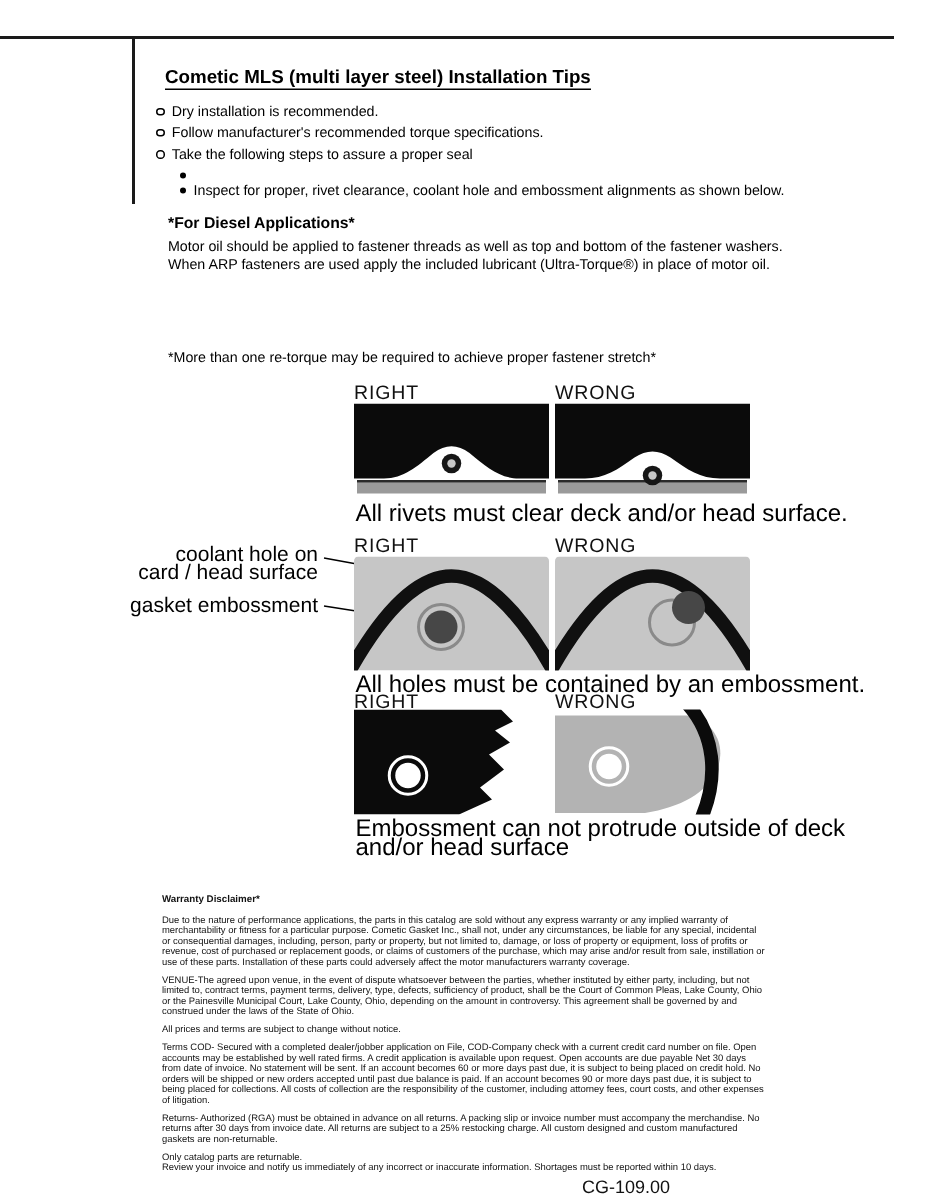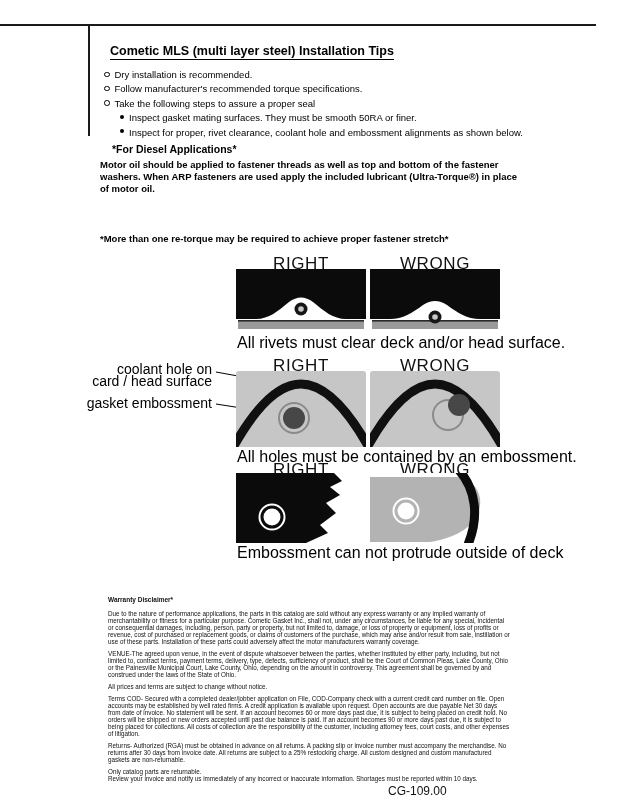--- a/index.html
+++ b/index.html
@@ -7,23 +7,23 @@
   .border-top{position:absolute;left:0;top:0;width:618px;height:2px;background:#1a1a1a;}
   .border-left{position:absolute;left:88px;top:0;width:1.5px;height:112px;background:#1a1a1a;}
   .border-right{position:absolute;left:608px;top:0;width:1.5px;height:14px;background:#1a1a1a;}
   .title{position:absolute;left:110px;top:20px;font-size:12.5px;font-weight:bold;border-bottom:1.2px solid #000;padding-bottom:1px;white-space:nowrap;}
   .bullets{position:absolute;left:104px;top:45px;font-size:9.5px;width:460px;}
   .b-row{display:flex;align-items:flex-start;margin-bottom:3.4px;}
   .b-marker{width:3.5px;height:3.5px;border:1px solid #000;border-radius:50%;margin:2.6px 5px 0 0;flex:none;background:#fff;}
   .sb-row{display:flex;align-items:flex-start;margin:0 0 3.4px 16px;}
   .sb-marker{width:4px;height:4px;background:#000;border-radius:50%;margin:2.6px 5px 0 0;flex:none;}
   .diesel-h{position:absolute;left:112px;top:119px;font-size:10.5px;font-weight:bold;}
-  .para{position:absolute;left:100px;width:424px;font-size:9.5px;line-height:12.2px;font-weight:bold;}
+  .para{position:absolute;left:112px;width:424px;font-size:9.5px;line-height:12.2px;}
   .figures{position:absolute;left:0;top:228px;width:618px;height:330px;}
-  .fig-label{position:absolute;width:130px;text-align:center;font-size:17px;letter-spacing:0.6px;color:#111;}
+  .fig-label{position:absolute;width:130px;text-align:left;font-size:13px;letter-spacing:0.6px;color:#111;}
   .diagram{position:absolute;width:130px;line-height:0;}
   .caption{position:absolute;font-size:16px;color:#000;line-height:13px;}
   .callout{position:absolute;font-size:14px;text-align:right;line-height:11.5px;width:128px;}
   .arrows{position:absolute;left:0;top:100px;}
   .warranty{position:absolute;left:108px;top:572px;width:402px;font-size:6.3px;line-height:7px;color:#111;}
   .warranty .w-head{font-weight:bold;font-size:6.5px;margin:0 0 7px 0;}
   .warranty p{margin:0 0 5px 0;}
   .warranty p.tight{margin:0;}
   .footer-code{position:absolute;left:388px;top:760px;font-size:12px;color:#111;}
 </style>
@@ -46,21 +46,20 @@
     <div class="b-row">
       <span class="b-marker"></span>
       <span>Follow manufacturer's recommended torque specifications.</span>
     </div>
     <div class="b-row">
       <span class="b-marker"></span>
       <span>Take the following steps to assure a proper seal</span>
     </div>
     <div class="sb-row">
       <span class="sb-marker"></span>
-      <span>Inspect gasket mating surfaces.  They must be smooth 50RA or finer.</span>
     </div>
     <div class="sb-row">
       <span class="sb-marker"></span>
       <span>Inspect for proper, rivet clearance, coolant hole and embossment alignments as shown below.</span>
     </div>
   </div>
 
   <div class="diesel-h">*For Diesel Applications*</div>
   <div class="para" style="top:135px">Motor oil should be applied to fastener threads as well as top and bottom of the fastener washers. When ARP fasteners are used apply the included lubricant (Ultra-Torque®) in place of motor oil.</div>
   <div class="para" style="top:209px;width:450px">*More than one re-torque may be required to achieve proper fastener stretch*</div>
@@ -144,20 +143,21 @@
       <svg width="130" height="70" viewBox="0 0 130 70">
         <rect width="130" height="70" fill="#ffffff"></rect>
         <path d="M0,4 H88 C108,8 114,26 108,40 C101,56 84,65 60,69 H0 Z" fill="#b3b3b3"></path>
         <path d="M88,-4 C106,16 110,44 97,74" fill="none" stroke="#0b0b0b" stroke-width="9"></path>
         <circle cx="36" cy="38" r="12.5" fill="none" stroke="#ffffff" stroke-width="2"></circle>
         <circle cx="36" cy="38" r="8.5" fill="#ffffff"></circle>
       </svg>
     </div>
     <div class="caption" style="left:237px;top:294px">
       <div>Embossment can not protrude outside of deck</div>
+      <div>and/or head surface</div>
     </div>
 
   </div>
 
   <div class="warranty">
     <div class="w-head">Warranty Disclaimer*</div>
     <p>Due to the nature of performance applications, the parts in this catalog are sold without any express warranty or any implied warranty of merchantability or fitness for a particular purpose.  Cometic Gasket Inc., shall not, under any circumstances, be liable for any special, incidental or consequential damages, including, person, party or property, but not limited to, damage, or loss of property or equipment, loss of profits or revenue, cost of purchased or replacement goods, or claims of customers of the purchase, which may arise and/or result from sale, instillation or use of these parts.  Installation of these parts could adversely affect the motor manufacturers warranty coverage.</p>
     <p>VENUE-The agreed upon venue, in the event of dispute whatsoever between the parties, whether instituted by either party, including, but not limited to, contract terms, payment terms, delivery, type, defects, sufficiency of product, shall be the Court of Common Pleas, Lake County, Ohio or the Painesville Municipal Court, Lake County, Ohio, depending on the amount in controversy. This agreement shall be governed by and construed under the laws of the State of Ohio.</p>
     <p>All prices and terms are subject to change without notice.</p>
     <p>Terms COD- Secured with a completed dealer/jobber application on File, COD-Company check with a current credit card number on file.  Open accounts may be established by well rated firms.  A credit application is available upon request.  Open accounts are due payable Net 30 days from date of invoice.  No statement will be sent.  If an account becomes 60 or more days past due, it is subject to being placed on credit hold.  No orders will be shipped or new orders accepted until past due balance is paid.  If an account becomes 90 or more days past due, it is subject to being placed for collections.  All costs of collection are the responsibility of the customer, including attorney fees, court costs, and other expenses of litigation.</p>

